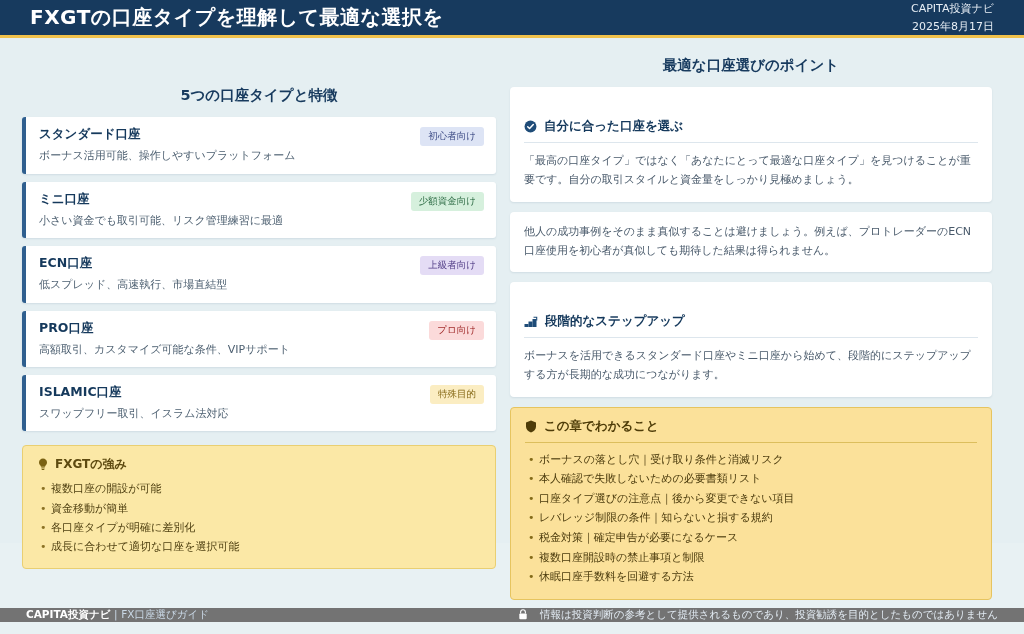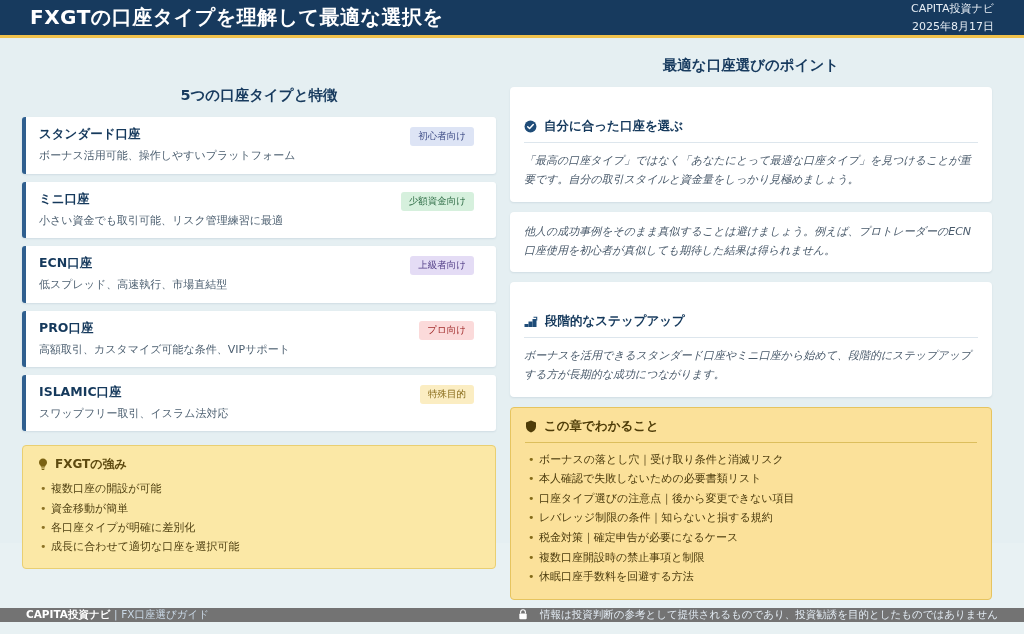--- a/index.html
+++ b/index.html
@@ -76,21 +76,21 @@
     margin-bottom: 5px;
   }
   .acct-desc {
     font-size: 11px;
     color: #4c5f70;
     line-height: 1.4;
   }
   .acct-badge {
     position: absolute;
     top: 10px;
-    right: 22px;
+    right: 12px;
     font-size: 9.5px;
     padding: 3px 8px;
     border-radius: 3px;
     white-space: nowrap;
   }
   
   .strength {
     background: #fbe8a6;
     border: 1px solid #e9cf72;
     border-radius: 4px;
@@ -137,21 +137,20 @@
     gap: 7px;
     padding-bottom: 7px;
     border-bottom: 1px solid #dde6ed;
     margin-bottom: 8px;
     margin-top: 21px;
   }
   .point-body {
     font-size: 11px;
     color: #48596a;
     line-height: 1.75;
-    font-style: italic;
   }
   .ico { display: inline-flex; align-items: center; }
   
   .summary {
     background: #fbe19a;
     border: 1px solid #e6c45f;
     border-radius: 4px;
     padding: 10px 14px 12px 14px;
   }
   .summary-head {

